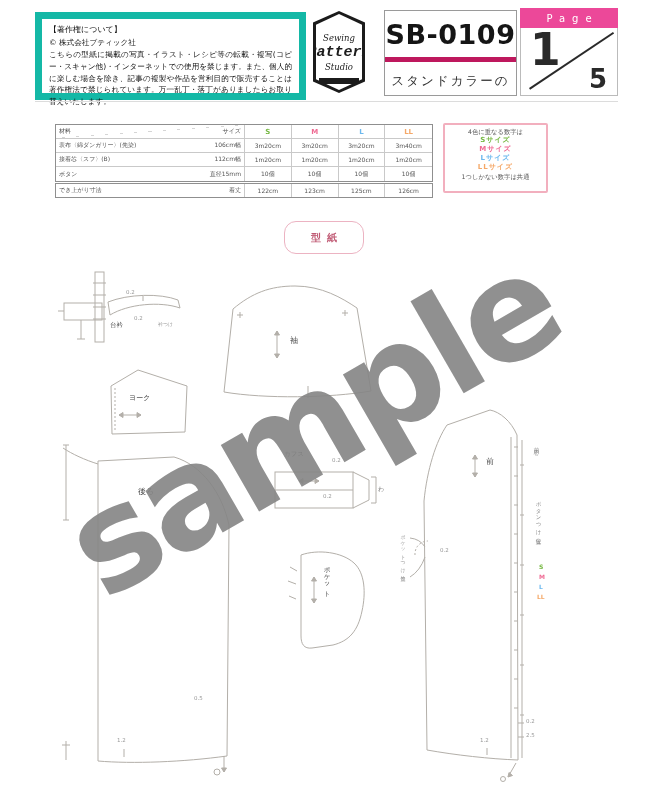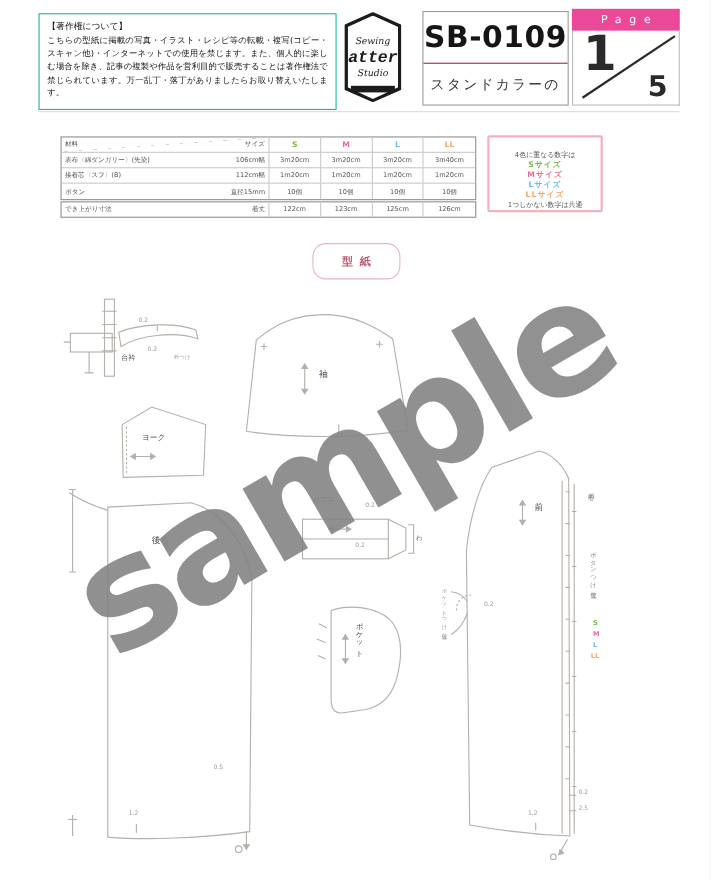--- a/index.html
+++ b/index.html
@@ -1,38 +1,38 @@
 <!DOCTYPE html>
 <html><head>
 <meta charset="utf-8">
 <style>
   html,body{margin:0;padding:0;background:#e9e9e9;}
   .page{position:relative;width:646px;height:800px;background:#ffffff;overflow:hidden;
         font-family:"DejaVu Sans","Liberation Sans",sans-serif;color:#222;}
   .abs{position:absolute;}
 
   
-  .copyright-box{left:35px;top:12px;width:271px;height:88px;border:1px solid #14b8a6;
+  .copyright-box{left:35px;top:12px;width:271px;height:88px;border:7px solid #14b8a6;
     box-sizing:border-box;padding:5px 7px;font-size:7.6px;line-height:1.55;color:#111;}
   .cr-title{font-size:8px;margin-bottom:1px;}
   .cr-body{text-align:justify;}
 
   .logo{left:313px;top:11px;width:52px;height:82px;}
   .logo-outer{position:absolute;inset:0;background:#1b1b1b;
     clip-path:polygon(50% 0%,100% 14%,100% 86%,50% 100%,0% 86%,0% 14%);}
   .logo-inner{position:absolute;inset:3px;background:#fff;
     clip-path:polygon(50% 0%,100% 14%,100% 86%,50% 100%,0% 86%,0% 14%);
     display:flex;flex-direction:column;align-items:center;justify-content:center;
     font-family:"DejaVu Serif","Liberation Serif",serif;font-style:italic;color:#1b1b1b;}
   .logo-l1,.logo-l3{font-size:8.5px;}
   .logo-l2{font-size:15px;font-weight:bold;margin:1px 0;font-family:Liberation Mono, monospace;}
   .logo-band{position:absolute;left:6px;right:6px;bottom:9px;height:6px;background:#1b1b1b;}
 
   .product-box{left:384px;top:10px;width:133px;height:86px;border:1px solid #9a9a9a;box-sizing:border-box;}
-  .product-code{height:46px;border-bottom:1px solid #be185d;display:flex;align-items:center;justify-content:center;
+  .product-code{height:46px;border-bottom:5px solid #be185d;display:flex;align-items:center;justify-content:center;
     font-size:27px;font-weight:bold;letter-spacing:.5px;color:#151515;}
   .product-name{height:39px;display:flex;flex-direction:column;align-items:center;justify-content:center;
     font-size:12.5px;letter-spacing:2px;color:#333;line-height:1.5;gap:36px;}
 
   .page-box{left:520px;top:8px;width:98px;height:88px;}
   .page-box-head{height:20px;background:#ec4899;color:#fff;display:flex;align-items:center;justify-content:center;
     font-size:10px;letter-spacing:7px;padding-left:7px;box-sizing:border-box;}
   .page-box-body{position:relative;height:67px;border:1px solid #bbb;border-top:none;background:#fff;}
   .page-cur{position:absolute;left:9px;top:-4px;font-size:44px;font-weight:bold;color:#2a2a2a;}
   .page-tot{position:absolute;right:10px;bottom:1px;font-size:26px;font-weight:bold;color:#2a2a2a;}
@@ -54,21 +54,21 @@
   .msize{width:47px;}
   .hdr{font-weight:bold;font-size:7px;}
   .ftable{left:55px;top:183px;width:378px;border:1px solid #8f8f8f;box-sizing:border-box;font-size:6px;color:#555;}
   .ftable .mrow{height:13px;}
   .ftable .mcell{border-bottom:none;}
 
   .c-s{color:#76b843;} .c-m{color:#ef6a93;} .c-l{color:#6cb8ee;} .c-ll{color:#f5a868;}
 
   
   .legend{left:443px;top:123px;width:105px;height:70px;border:2px solid #f2afbe;border-radius:2px;
-    box-sizing:border-box;text-align:center;padding-top:13px;font-size:6.3px;color:#555;line-height:1.3;}
+    box-sizing:border-box;text-align:center;padding-top:3px;font-size:6.3px;color:#555;line-height:1.3;}
   .legend .sz{font-size:7px;font-weight:bold;letter-spacing:1px;}
 
   
   .tag-pill{left:284px;top:221px;width:80px;height:33px;border:1.5px solid #ecb3c2;border-radius:12px;
     box-sizing:border-box;display:flex;align-items:center;justify-content:center;
     font-size:10px;font-weight:bold;letter-spacing:6px;padding-left:6px;color:#c05a74;}
 
   .pattern{left:0;top:255px;width:646px;height:545px;}
   .pl{position:absolute;color:#4a4a4a;white-space:nowrap;}
   .an{position:absolute;color:#999;font-size:5.5px;white-space:nowrap;}
@@ -78,20 +78,21 @@
   .watermark{left:312px;top:425px;z-index:30;transform:translate(-50%,-50%) rotate(-30deg);
     font-size:140px;font-weight:bold;letter-spacing:-5px;color:#858585;opacity:.9;pointer-events:none;}
 </style>
 </head>
 <body>
 
 <div class="page">
 
   <div class="abs copyright-box">
     <div class="cr-title">【著作権について】</div>
+    <div>© 株式会社ブティック社</div>
     <div class="cr-body">こちらの型紙に掲載の写真・イラスト・レシピ等の転載・複写(コピー・スキャン他)・インターネットでの使用を禁じます。また、個人的に楽しむ場合を除き、記事の複製や作品を営利目的で販売することは著作権法で禁じられています。万一乱丁・落丁がありましたらお取り替えいたします。</div>
   </div>
 
   <div class="abs logo">
     <div class="logo-outer"></div>
     <div class="logo-inner">
       <div class="logo-l1">Sewing</div>
       <div class="logo-l2">Pattern</div>
       <div class="logo-l3">Studio</div>
     </div>

